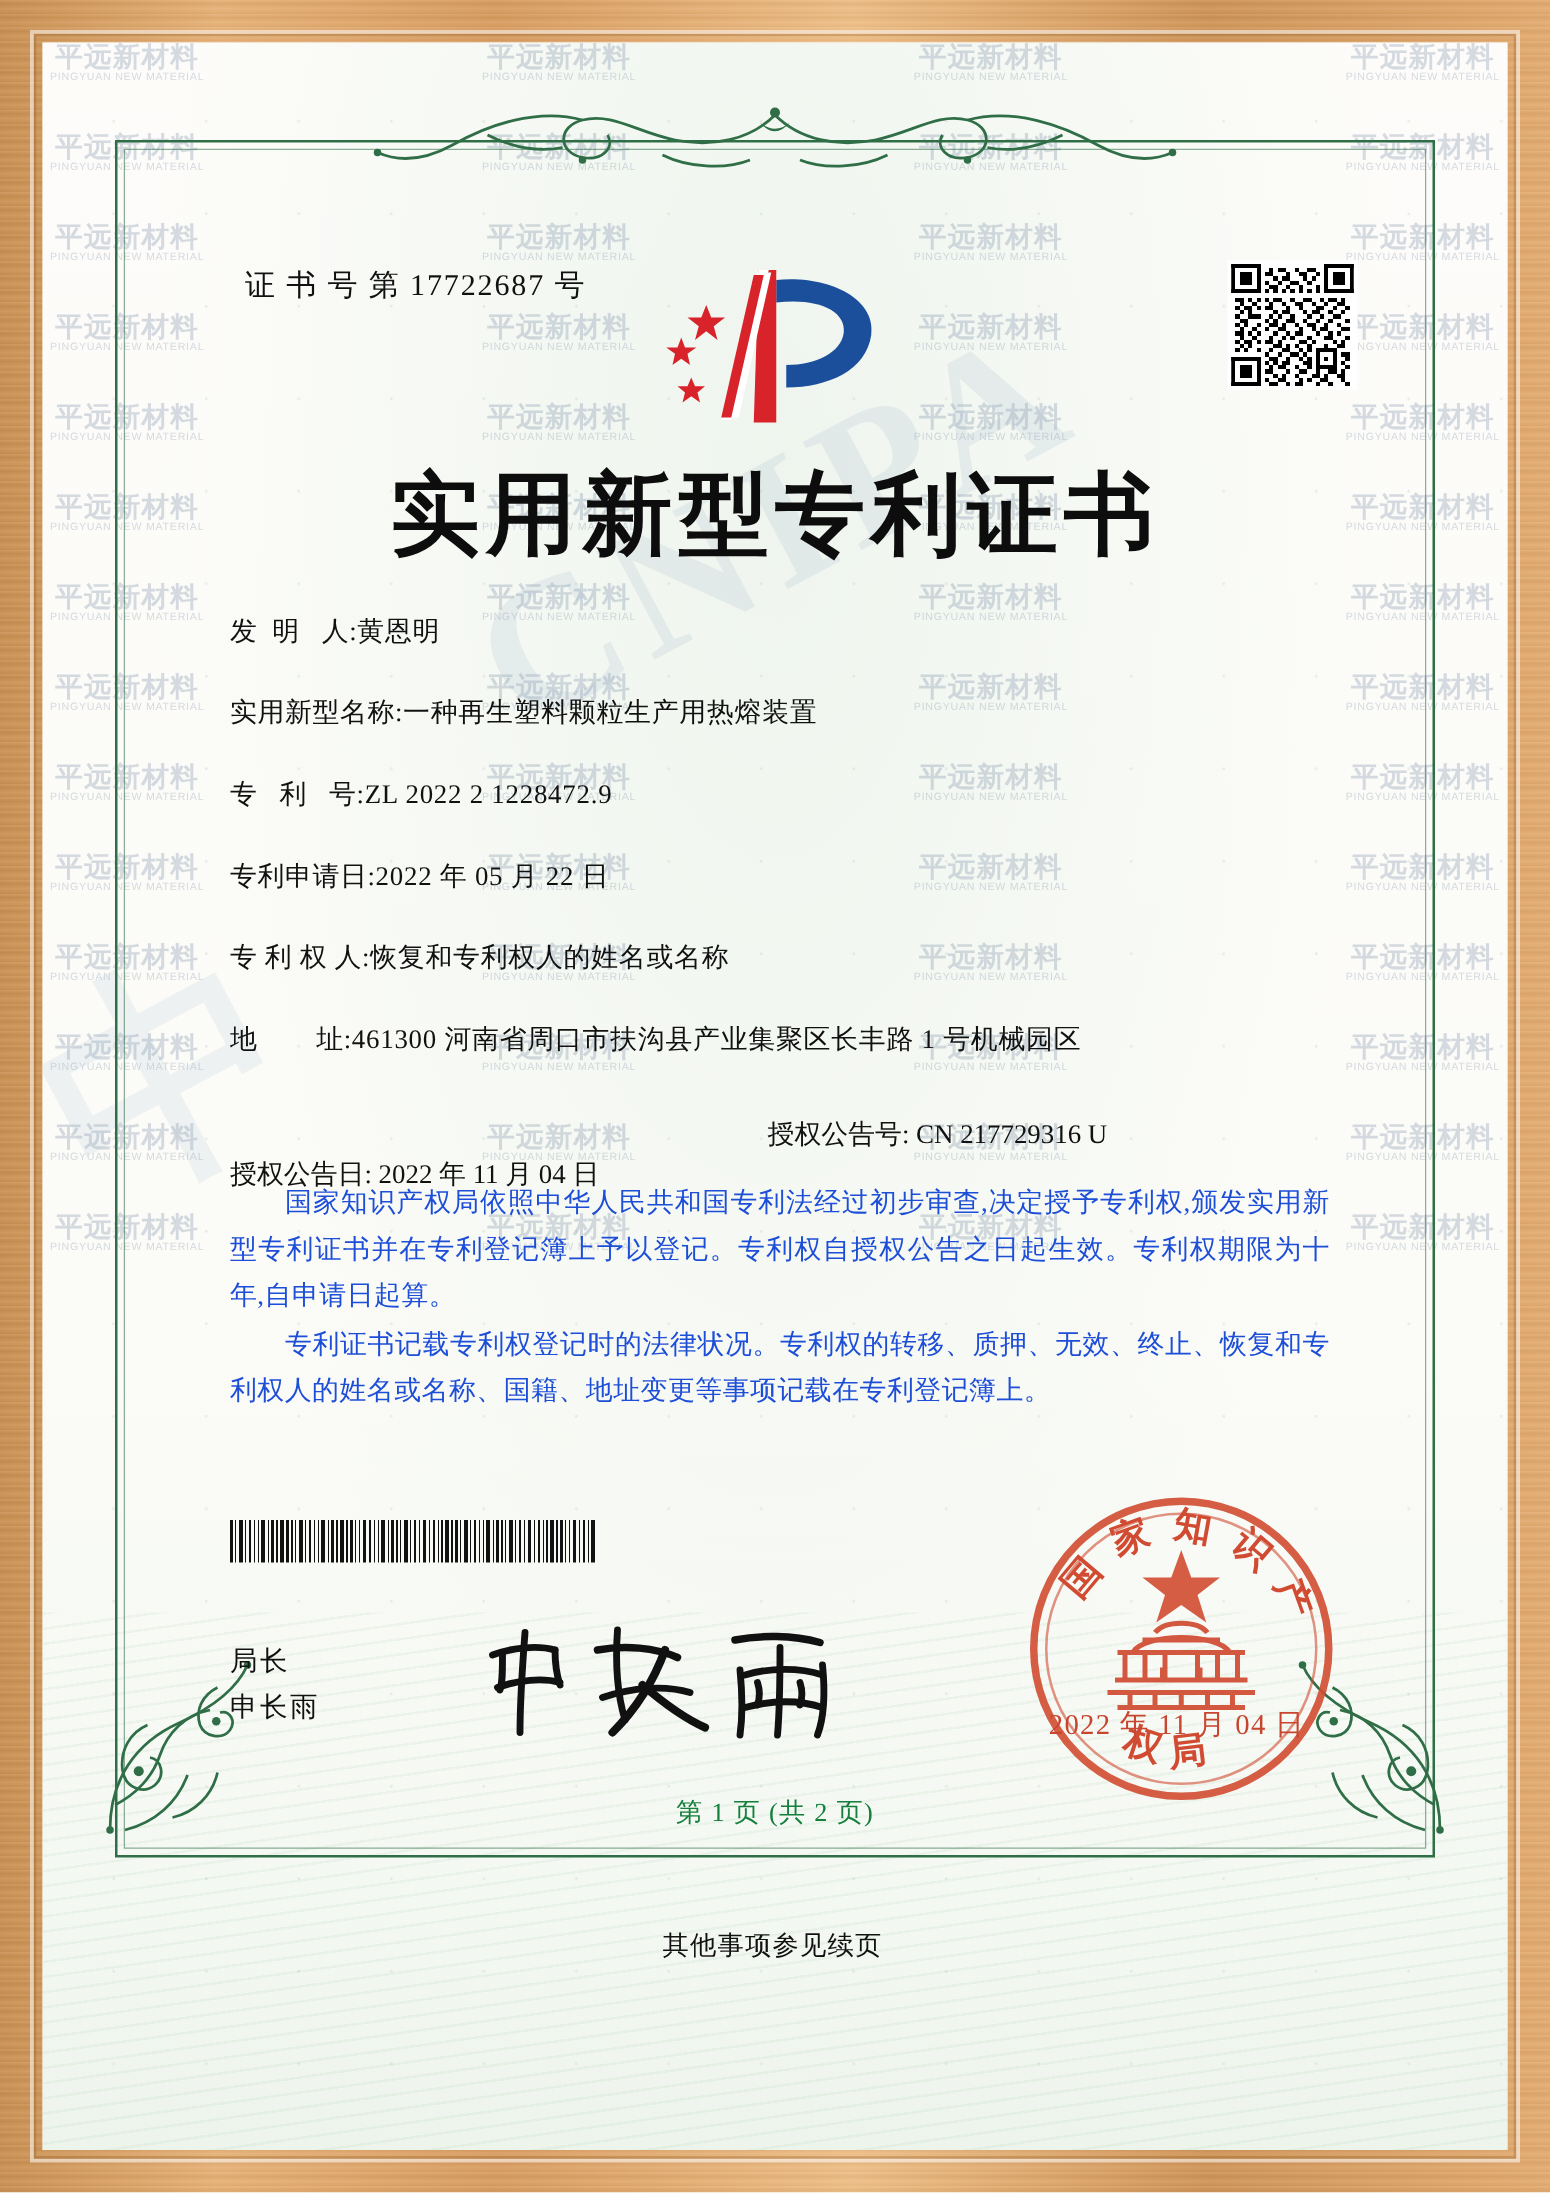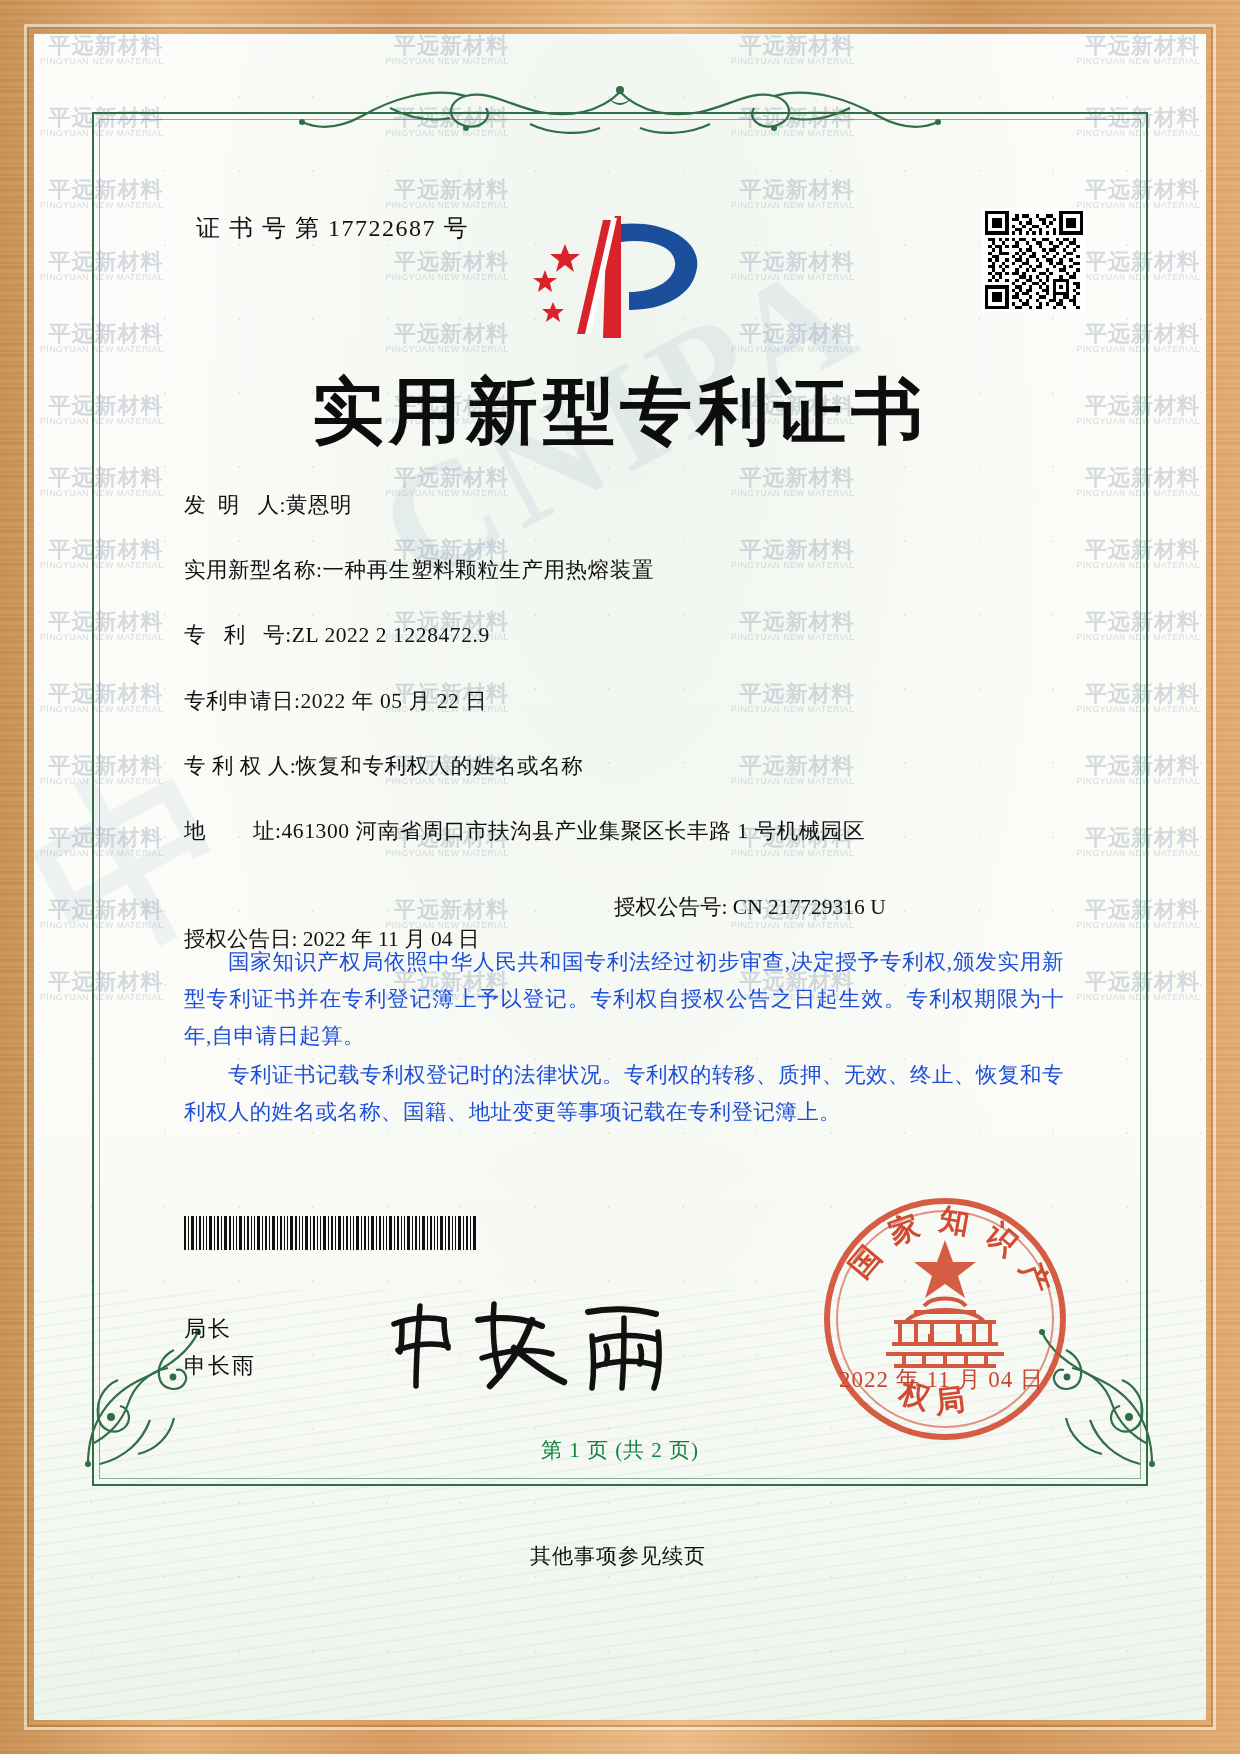--- a/index.html
+++ b/index.html
@@ -86,21 +86,21 @@
     pointer-events: none;
     overflow: hidden;
   }
   .wm-row {
     display: flex;
     justify-content: space-between;
     padding: 0 6px;
     margin-bottom: 40px;
   }
   .wm {
-    text-align: right;
+    text-align: center;
     color: rgba(120,140,165,0.30);
     font-family: "Liberation Sans", sans-serif;
     line-height: 1.05;
     flex: 0 0 auto;
   }
   .wm .cn { font-size: 22px; font-weight: 700; letter-spacing: 1px; white-space: nowrap;}
   .wm .en { font-size: 8.5px; letter-spacing: .6px; white-space: nowrap; }
 
   .big-wm {
     position: absolute;

